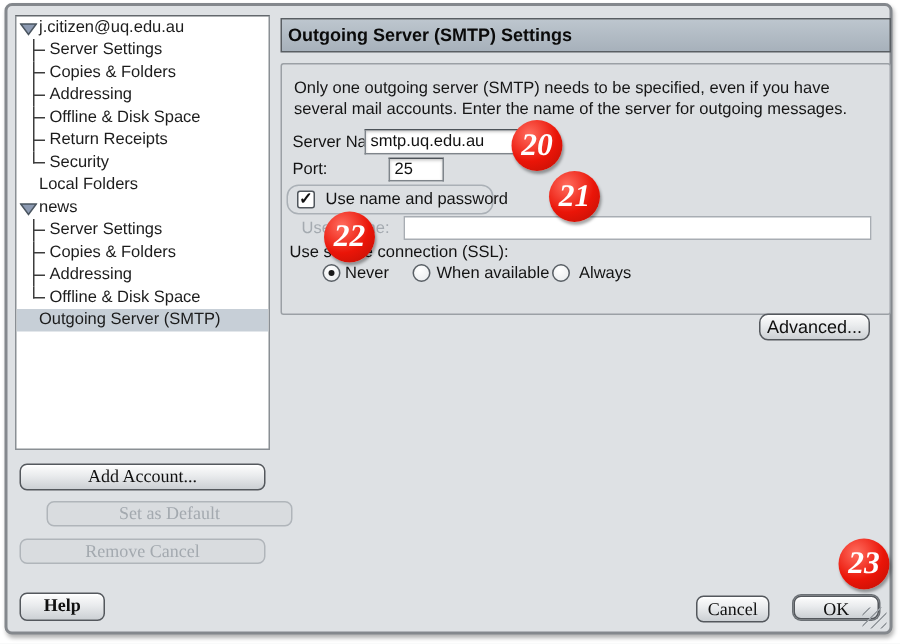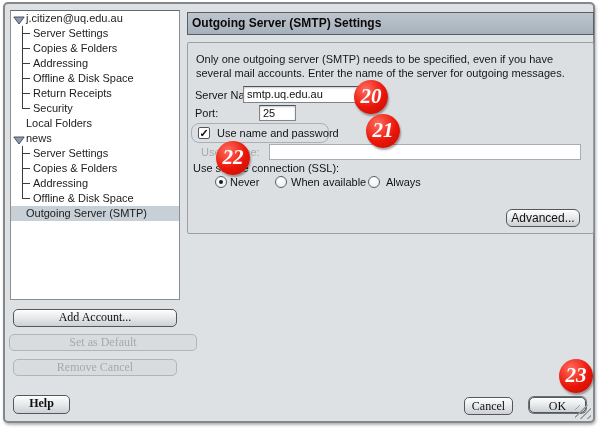--- a/index.html
+++ b/index.html
@@ -29,29 +29,29 @@
   .tree-row .tri { position:absolute; left:2px; top:3px; width:12px; height:9px; }
 
   
   .btn { display:block; position:absolute; text-align:center;
     font-family:Liberation Serif, serif; font-size:12px; color:#101010;
     background:linear-gradient(#fdfdfd, #e9ebed 45%, #ccd0d4);
     border:1px solid #54585d; border-radius:5px;
     box-shadow:inset 0 1px 0 rgba(255,255,255,0.85); cursor:default; }
   .btn.disabled { background:#d9dcdf; border-color:#b0b5ba; color:#a3a9af; box-shadow:none; }
   #add-account   { left:8px;  top:305px; width:164px; height:18px; }
-  #set-default   { left:4px;  top:330px; width:188px; height:17px; }
+  #set-default   { left:26px;  top:330px; width:164px; height:17px; }
   #remove-account{ left:8px;  top:355px; width:164px; height:17px; }
   #help-btn      { left:8px;  top:391px; width:57px;  height:19px; font-weight:bold; }
 
   
   .header-bar { position:absolute; left:182px; top:8px; width:407px; height:23px;
     background:linear-gradient(#bdc6ce, #a7b1bb); border:1px solid #595e63;
     font-size:12px; font-weight:bold; color:#0a0a0a; line-height:21px; padding-left:4px; }
-  .panel { position:absolute; left:182px; top:38px; width:407px; height:192px;
+  .panel { position:absolute; left:182px; top:38px; width:407px; height:168px;
     background:#dcdfe2; border:1px solid #9ba0a5; border-radius:2px; }
   .desc { position:absolute; left:8px; top:9px; width:392px;
     font-size:11px; line-height:14px; color:#161616; }
   .flabel { position:absolute; font-size:11px; color:#131313; white-space:nowrap; }
   .flabel.dis { color:#a4aab0; }
   .tfield { position:absolute; background:#ffffff; border:1px solid #7f858b;
     border-top-color:#4d5359; box-shadow:inset 0 1px 2px rgba(0,0,0,0.22);
     font-size:11px; color:#111; padding:1px 3px; line-height:13px; overflow:hidden;
     white-space:nowrap; }
   .tfield.dis { border-color:#a8adb3; box-shadow:none; }
@@ -196,18 +196,18 @@
       <div id="advanced-btn">Advanced...</div>
     </div>
 
     <div class="btn" id="cancel-btn">Cancel</div>
     <div class="btn" id="ok-btn">OK</div>
 
     <div class="grip"></div>
   </div>
 
   <div id="badges">
-      <div class="badge" style="left: 354px; top: 80px;">20</div>
+      <div class="badge" style="left: 341px; top: 80px;">20</div>
       <div class="badge" style="left: 330px; top: 114px; margin-left: 36px;">21</div>
       <div class="badge" style="left: 216px; top: 141px;">22</div>
       <div class="badge" style="left: 559px; top: 359px;">23</div>
     </div>
 </div>
 
 </body></html>

